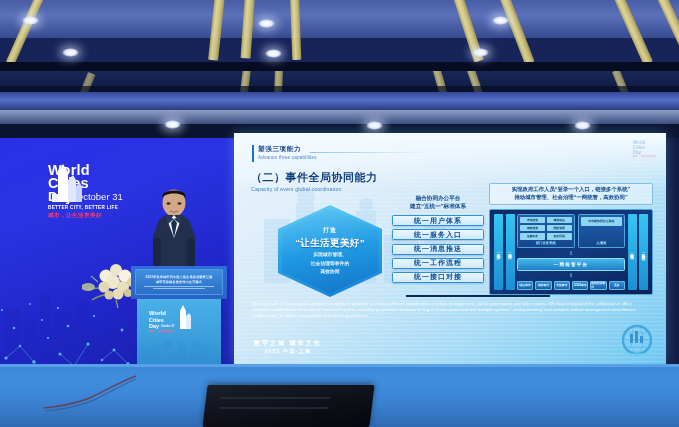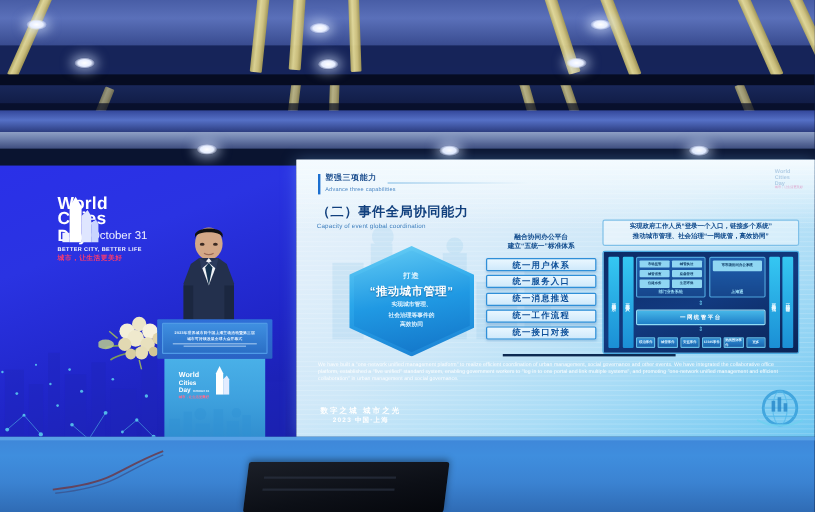--- a/index.html
+++ b/index.html
@@ -42,21 +42,21 @@
   .wcd-row3 { display:flex; align-items:flex-end; gap:3px; }
   .wcd-day { font-size:13.5px; font-weight:700; line-height:13px; }
   .wcd-oct { font-size:9.5px; font-weight:500; line-height:12px; color:#f1f3ff; }
   .wcd-en { font-size:4.6px; font-weight:700; letter-spacing:.35px; color:#ffffff; margin-top:2.5px; }
   .wcd-cn { font-size:5.6px; font-weight:700; letter-spacing:.4px; color:#ff3b6b; margin-top:1.5px; }
   .tower { position:absolute; }
 
   .bouquet { position:absolute; }
 
   
-  .screen { position:absolute; left:247px; top:133px; width:432px; height:231px;
+  .screen { position:absolute; left:234px; top:133px; width:432px; height:231px;
     background:linear-gradient(150deg,#eaf4fb 0%, #dfeefa 22%, #cfe8f8 45%, #a9dcf6 70%, #6ec7f1 100%);
     overflow:hidden; box-shadow:0 0 12px rgba(120,190,255,.35); }
   .scr-topfade { position:absolute; left:0; top:0; width:100%; height:58px;
     background:linear-gradient(180deg,#f4fbff 0%, rgba(244,251,255,0) 100%); }
   .scr-city { position:absolute; left:0; top:30px; width:100%; height:120px; opacity:.22; }
   .scr-grid { position:absolute; left:0; top:0; width:100%; height:100%; opacity:.30;
     background-image:linear-gradient(rgba(255,255,255,.55) 1px, transparent 1px);
     background-size:100% 4px; }
 
   .kicker-wrap { position:absolute; left:18px; top:12px; display:flex; gap:4px; }
@@ -326,21 +326,21 @@
 
     <div class="sec-title">
       <div class="sec-cn">（二）事件全局协同能力</div>
       <div class="sec-en">Capacity of event global coordination</div>
     </div>
 
     <div class="hexwrap">
       <div class="hex"></div>
       <div class="hex-inner">
         <div class="hex-lead">打造</div>
-        <div class="hex-main">“推动城市管理”</div>
+        <div class="hex-main">“让生活更美好”</div>
         <div class="hex-sub">实现城市管理、</div>
         <div class="hex-sub">社会治理等事件的</div>
         <div class="hex-sub">高效协同</div>
       </div>
     </div>
 
     <div class="fivewrap">
       <div class="five-head">融合协同办公平台</div>
       <div class="five-head" style="margin-top:-4px; margin-bottom:5px;">建立“五统一”标准体系</div>
       <div class="five-item">

